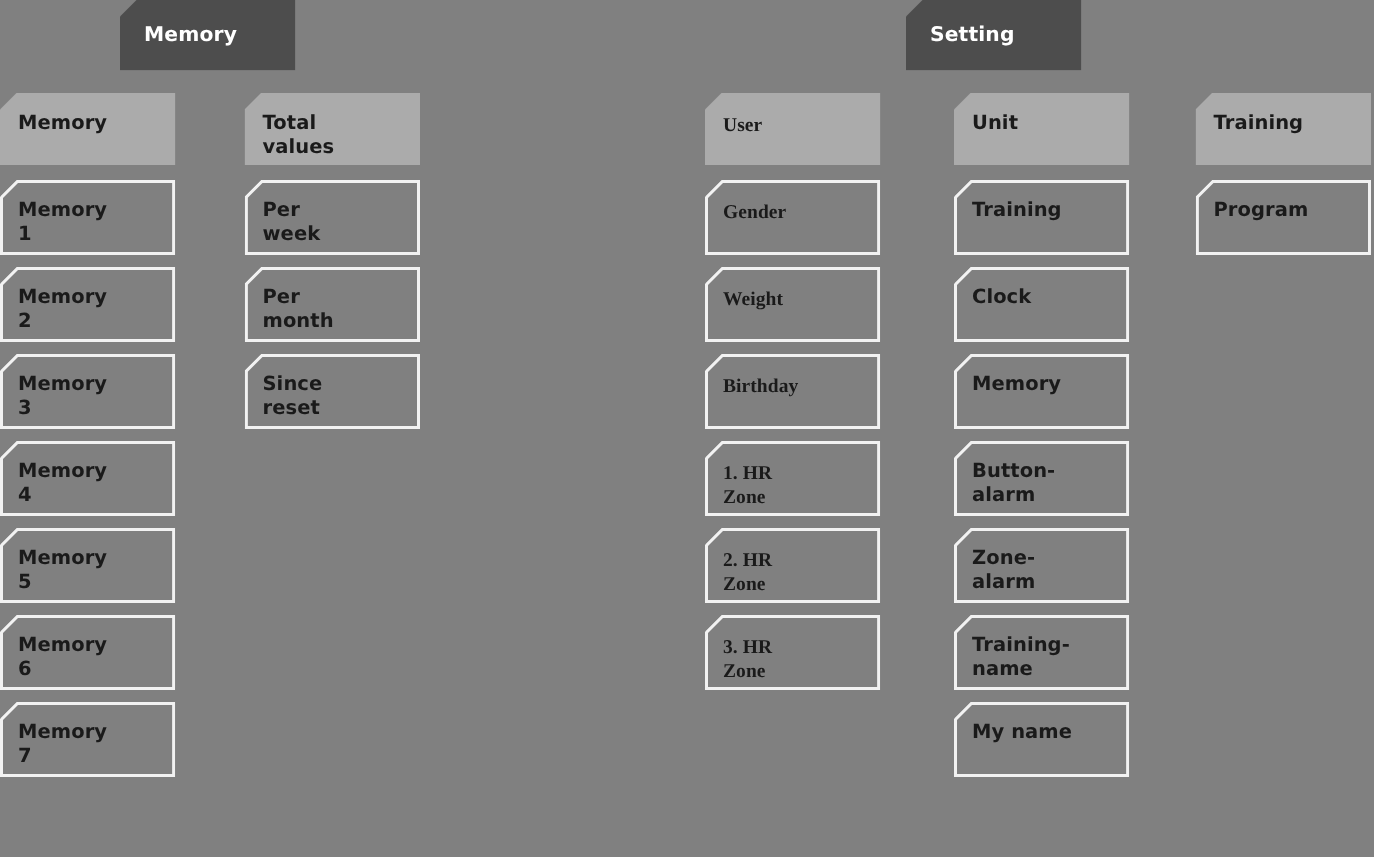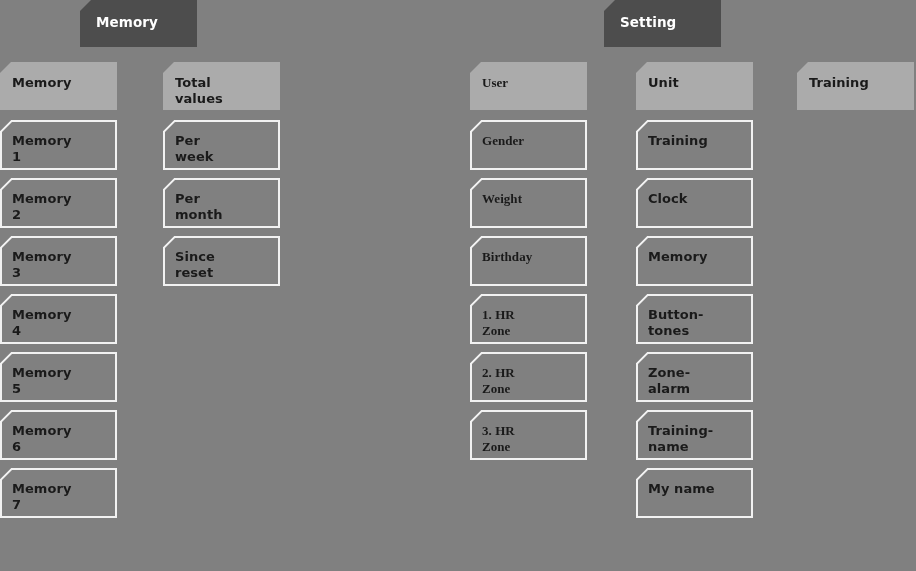--- a/index.html
+++ b/index.html
@@ -216,34 +216,37 @@
       <span class="box-label">Training</span>
     </div>
     <div class="box box-item">
       <span class="box-label">Clock</span>
     </div>
     <div class="box box-item">
       <span class="box-label">Memory</span>
     </div>
     <div class="box box-item">
       <span class="box-label">Button-
-tones</span>
+alarm</span>
     </div>
     <div class="box box-item">
       <span class="box-label">Zone-
 alarm</span>
     </div>
     <div class="box box-item">
       <span class="box-label">Training-
 name</span>
     </div>
     <div class="box box-item">
       <span class="box-label">My name</span>
     </div>
   </div>
 
   <div class="column" id="col-training">
     <div class="box box-head">
       <span class="box-label">Training</span>
     </div>
+    <div class="box box-item">
+      <span class="box-label">Program</span>
+    </div>
   </div>
 
 </div>
 
 </body></html>

